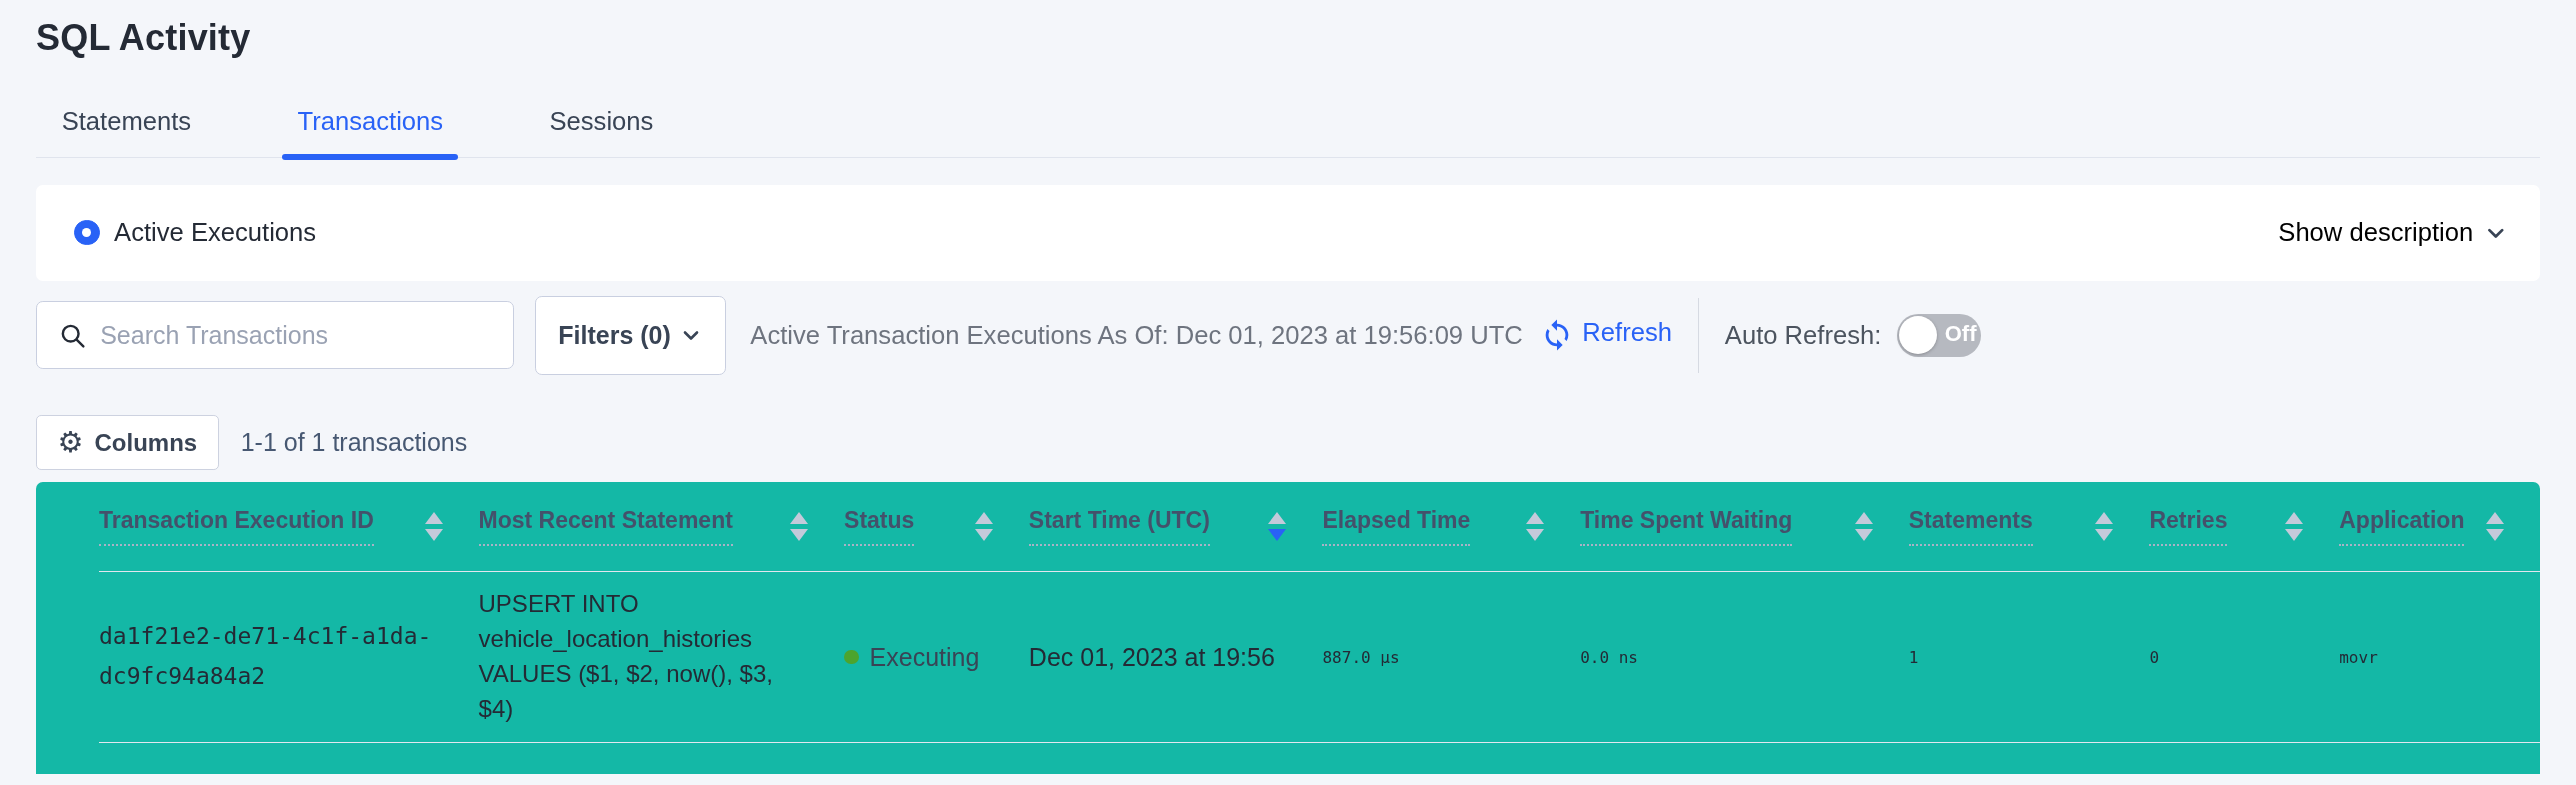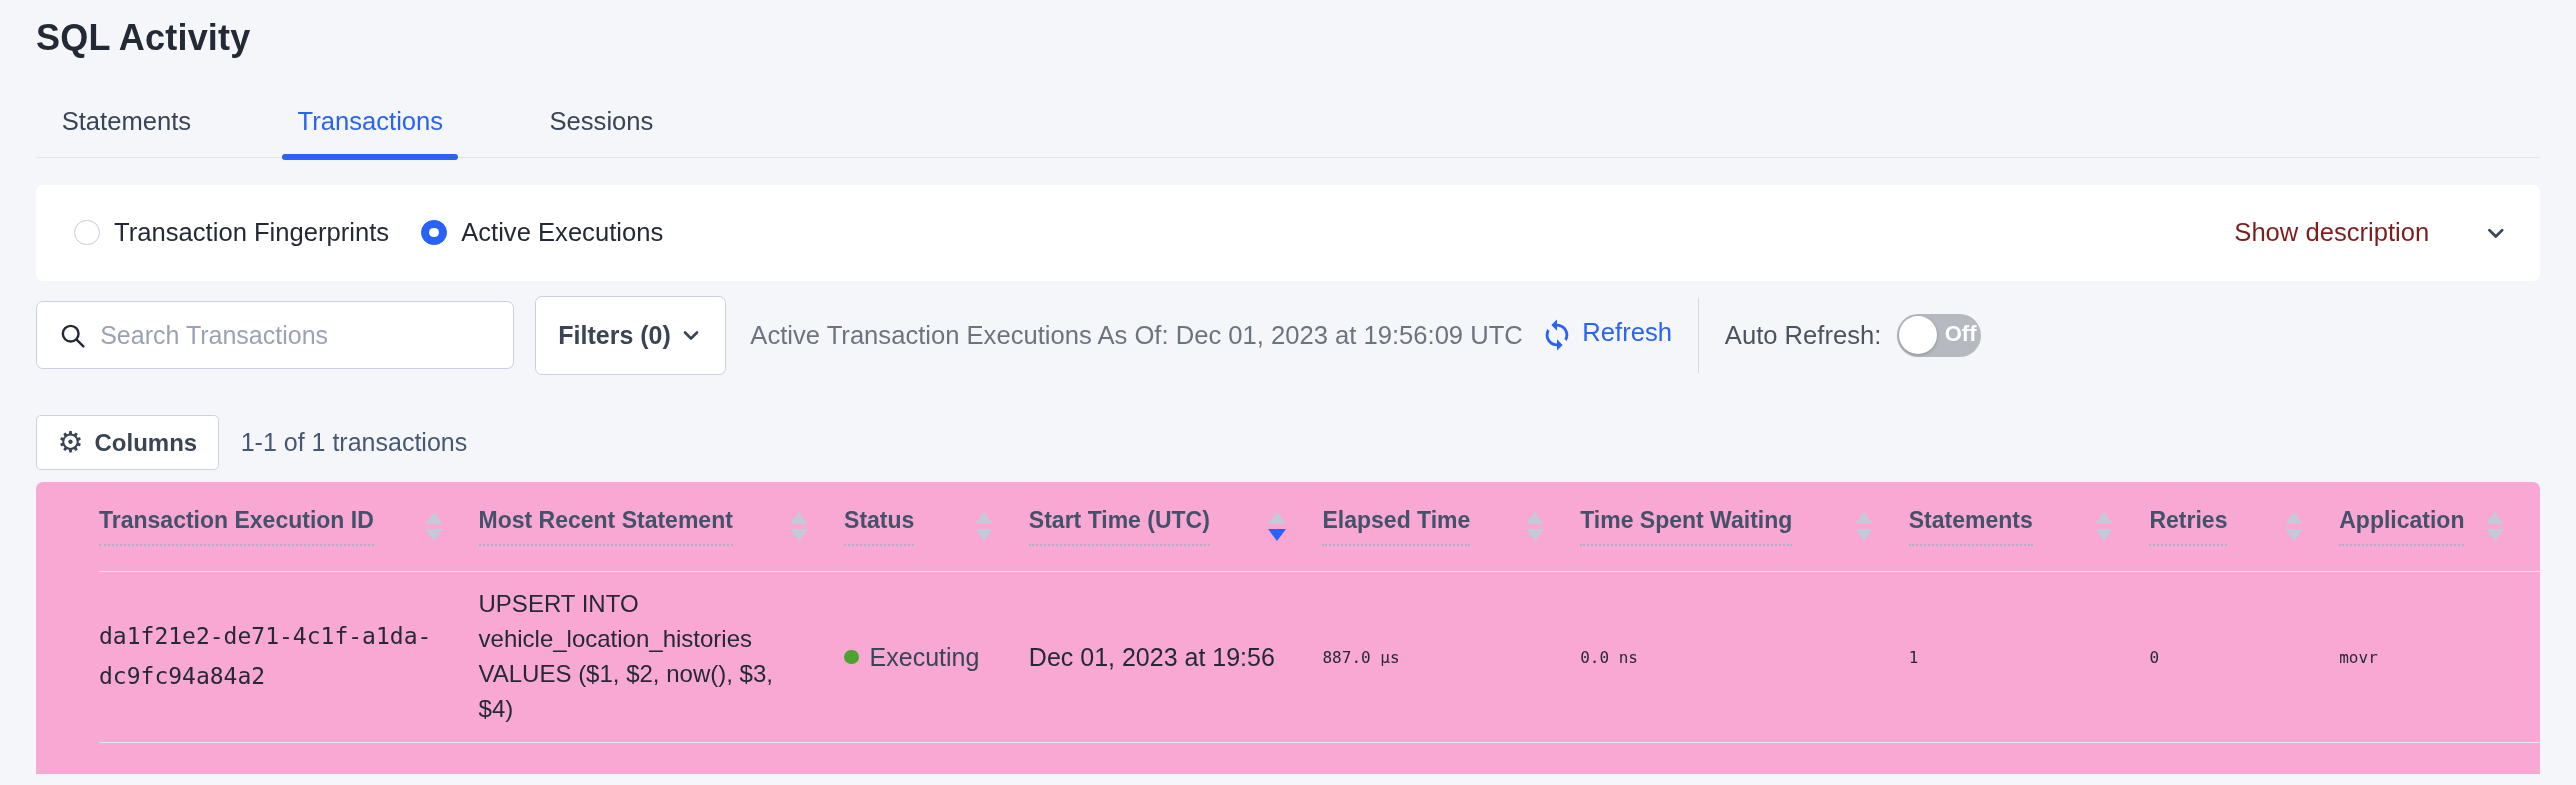--- a/index.html
+++ b/index.html
@@ -42,21 +42,21 @@
     border:1.7px solid #c6cbd9; position:relative; flex:0 0 auto;
   }
   .radio.selected { background:#2962f6; border-color:#2962f6; }
   .radio.selected::after {
     content:""; position:absolute; inset:0; margin:auto;
     width:9.4px; height:9.4px; border-radius:50%; background:#fff;
   }
   .radio-label { margin-left:14.5px; font-size:25.6px; color:#242a35; }
   .show-desc {
     margin-left:auto; display:flex; align-items:center; cursor:pointer;
-    font-size:25.6px; color:#7f1d1d;gap:44px;
+    font-size:25.6px; color:#000000;
   }
   .show-desc svg { margin-left:10.2px; }
 
   
   .toolbar { margin:20.5px 36px 0 36px; height:68px; display:flex; align-items:center; }
   .search-box {
     width:478px; height:68px; background:#fff; border:1.7px solid #c9cfe0; border-radius:6.8px;
     display:flex; align-items:center; padding:0 17px 0 20.5px;
   }
   .search-box input {
@@ -89,21 +89,21 @@
   .columns-btn {
     height:55px; background:#fff; border:1.7px solid #cdd2e0; border-radius:5.1px;
     display:flex; align-items:center; padding:0 20.5px; cursor:pointer;
   }
   .gear { font-family:"DejaVu Sans", sans-serif; font-size:29px; color:#394455; line-height:1; }
   .columns-btn .lbl { font-size:24px; font-weight:bold; color:#394455; margin-left:11px; }
   .results-count { margin-left:22px; font-size:25px; color:#475872; }
 
   
   .table-card {
-    margin:12px 36px 0 36px; background:#f9a8d4; border-radius:6.8px 6.8px 0 0;
+    margin:12px 36px 0 36px; background:#14b8a6; border-radius:6.8px 6.8px 0 0;
     height:292px; padding-left:63px; overflow:hidden;
   }
   .thead { display:flex; align-items:center; height:90px; border-bottom:1.7px solid #e2e7f0; }
   .th { display:flex; align-items:center; cursor:pointer; }
   .th-label {
     font-size:23px; font-weight:bold; color:#44516b;
     padding-bottom:10.2px; border-bottom:2.6px dotted #a9b2c6; white-space:nowrap;
   }
   .sort { margin-left:auto; margin-right:36px; display:flex; flex-direction:column; align-items:center; }
   .sort .up {
@@ -138,24 +138,20 @@
 </div>
 
 <div class="tabs">
   <div class="tab">Statements</div>
   <div class="tab active">Transactions</div>
   <div class="tab">Sessions</div>
 </div>
 
 <div class="fingerprint-bar">
   <div class="radio-opt">
-    <div class="radio"></div>
-    <div class="radio-label">Transaction Fingerprints</div>
-  </div>
-  <div class="radio-opt">
     <div class="radio selected"></div>
     <div class="radio-label">Active Executions</div>
   </div>
   <div class="show-desc">
     <span>Show description</span>
     <svg viewBox="0 0 24 24" width="25.6" height="25.6" fill="none" stroke="#394455" stroke-width="2.6" stroke-linecap="round" stroke-linejoin="round">
         <polyline points="6,9.5 12,15.5 18,9.5"></polyline>
       </svg>
   </div>
 </div>

